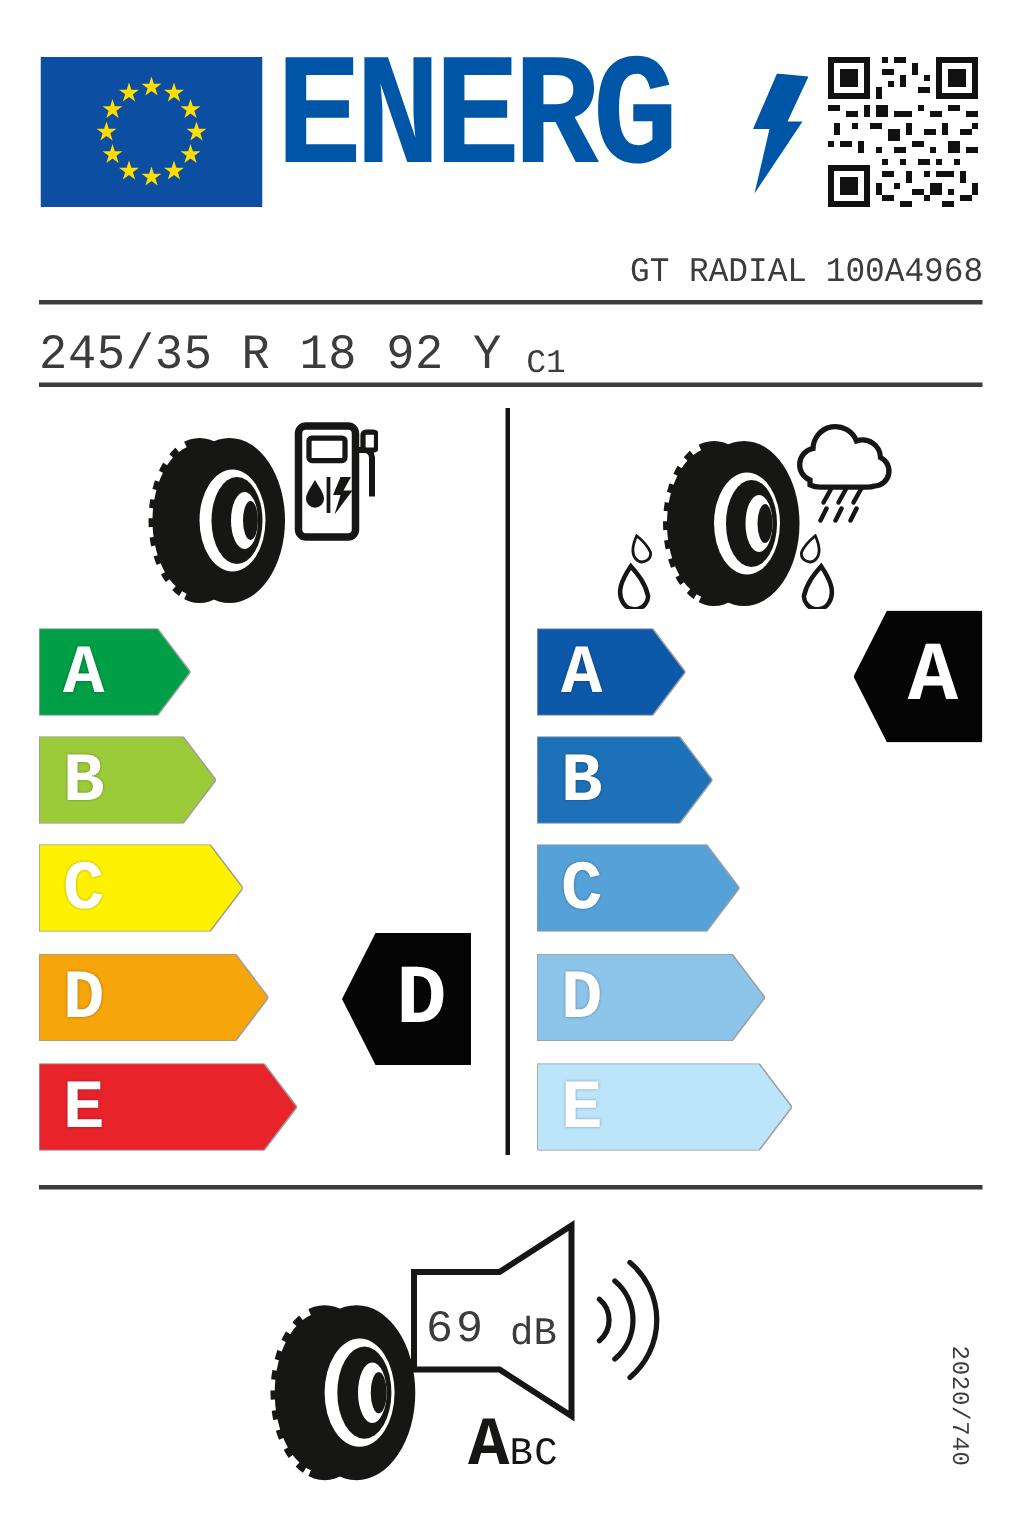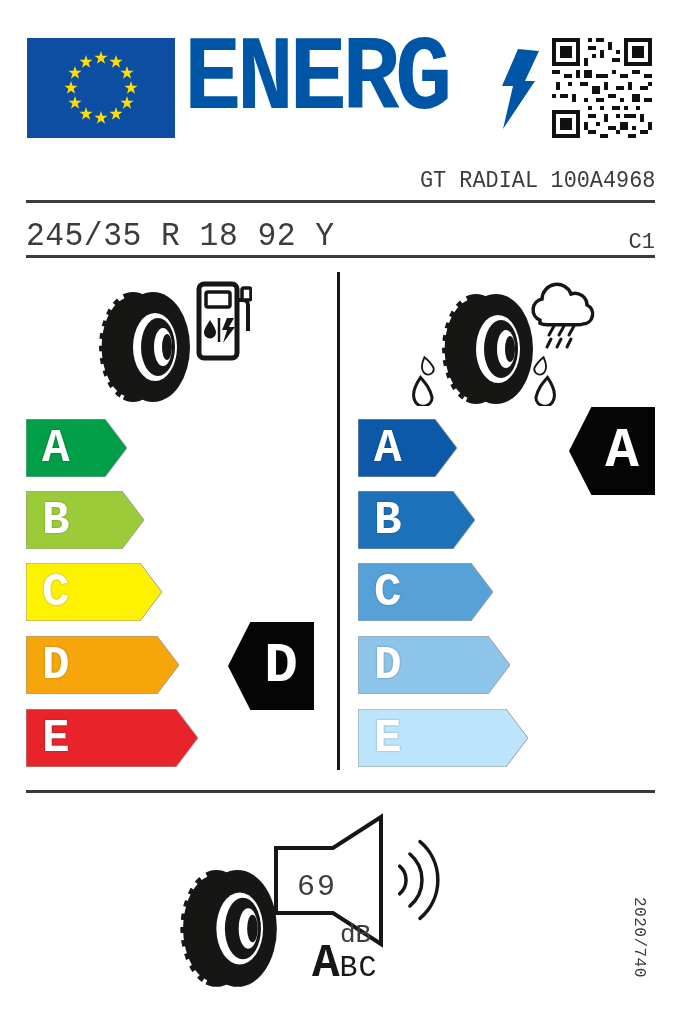--- a/index.html
+++ b/index.html
@@ -19,21 +19,21 @@
   .bolt{left:494px;top:49px;}
   .qr{left:552px;top:37px;width:100px;height:102px;}
   
   .brand-row{left:26px;top:168px;width:629px;display:flex;justify-content:flex-end;font-size:23px;}
   .brand-row span{transform:scaleX(0.95);transform-origin:left center;}
   .brand-row .right{transform-origin:right center;}
   .rule{left:26px;width:629px;height:3px;background:#3C3C3B;}
   .rule1{top:200px;}
   .rule2{top:255px;}
   .rule3{top:790px;height:3px;background:#3a3a3a;}
-  .size-row{left:26px;top:214px;width:629px;display:flex;justify-content:space-between;align-items:flex-end;}
+  .size-row{left:26px;top:214px;width:629px;display:flex;align-items:flex-end;}
   .size-row .size{font-size:33px;letter-spacing:0.5px;transform:scaleX(0.95);transform-origin:left bottom;}
   .size-row .cls{font-size:22px;margin-top:16px;}
   
   .v-divider{left:337px;top:272px;width:3px;height:498px;background:#161615;}
   .arrow{position:absolute;}
   .arrow svg{display:block;}
   .arrow .letter{
     position:absolute;left:16px;top:0;height:58px;line-height:60px;
     font-size:46px;font-weight:bold;color:#fff;
     text-shadow:0 0 2px rgba(0,0,0,0.35);
@@ -42,25 +42,25 @@
     background:#050505;width:86px;height:88px;
     clip-path:polygon(0 50%, 26% 0, 100% 0, 100% 100%, 26% 100%);
     display:flex;align-items:center;justify-content:center;
   }
   .indicator .letter{
     color:#fff;font-weight:bold;font-size:56px;line-height:88px;margin-left:20px;
   }
   .ind-fuel{left:228px;top:622px;}
   .ind-wet{left:569px;top:407px;}
   
-  .noise-value{left:284px;top:870px;font-size:30px;color:#3C3C3B;letter-spacing:2px;margin-left:13px;}
-  .noise-unit{left:340px;top:920px;font-size:26px;color:#3C3C3B;}
+  .noise-value{left:284px;top:870px;font-size:30px;color:#3C3C3B;letter-spacing:2px;}
+  .noise-unit{left:340px;top:874px;font-size:26px;color:#3C3C3B;}
   .noise-classes{left:312px;top:938px;display:flex;align-items:baseline;color:#161615;}
   .noise-classes .big{font-size:46px;font-weight:bold;}
-  .noise-classes .rest{font-size:30px;letter-spacing:1px;}
+  .noise-classes .rest{font-size:26px;letter-spacing:1px;}
   .regulation{
     left:648px;top:897px;font-size:16px;letter-spacing:0.5px;color:#3C3C3B;
     transform:rotate(90deg);transform-origin:0 0;white-space:nowrap;
   }
 </style>
 </head>
 <body>
 
 <div class="label">
 

